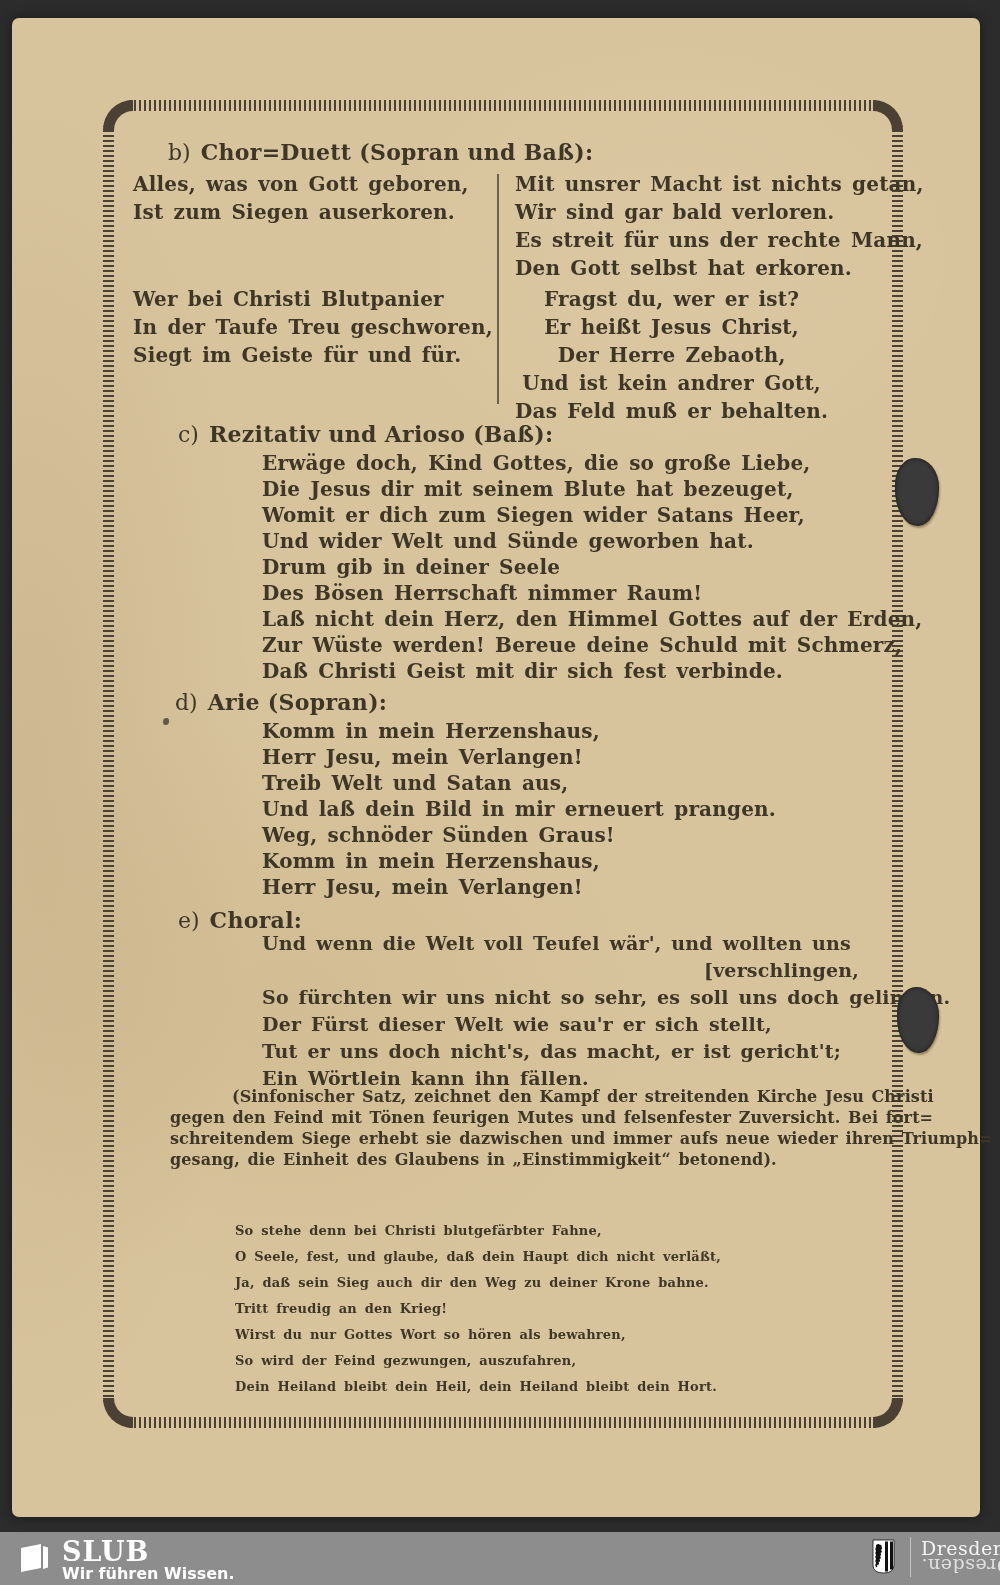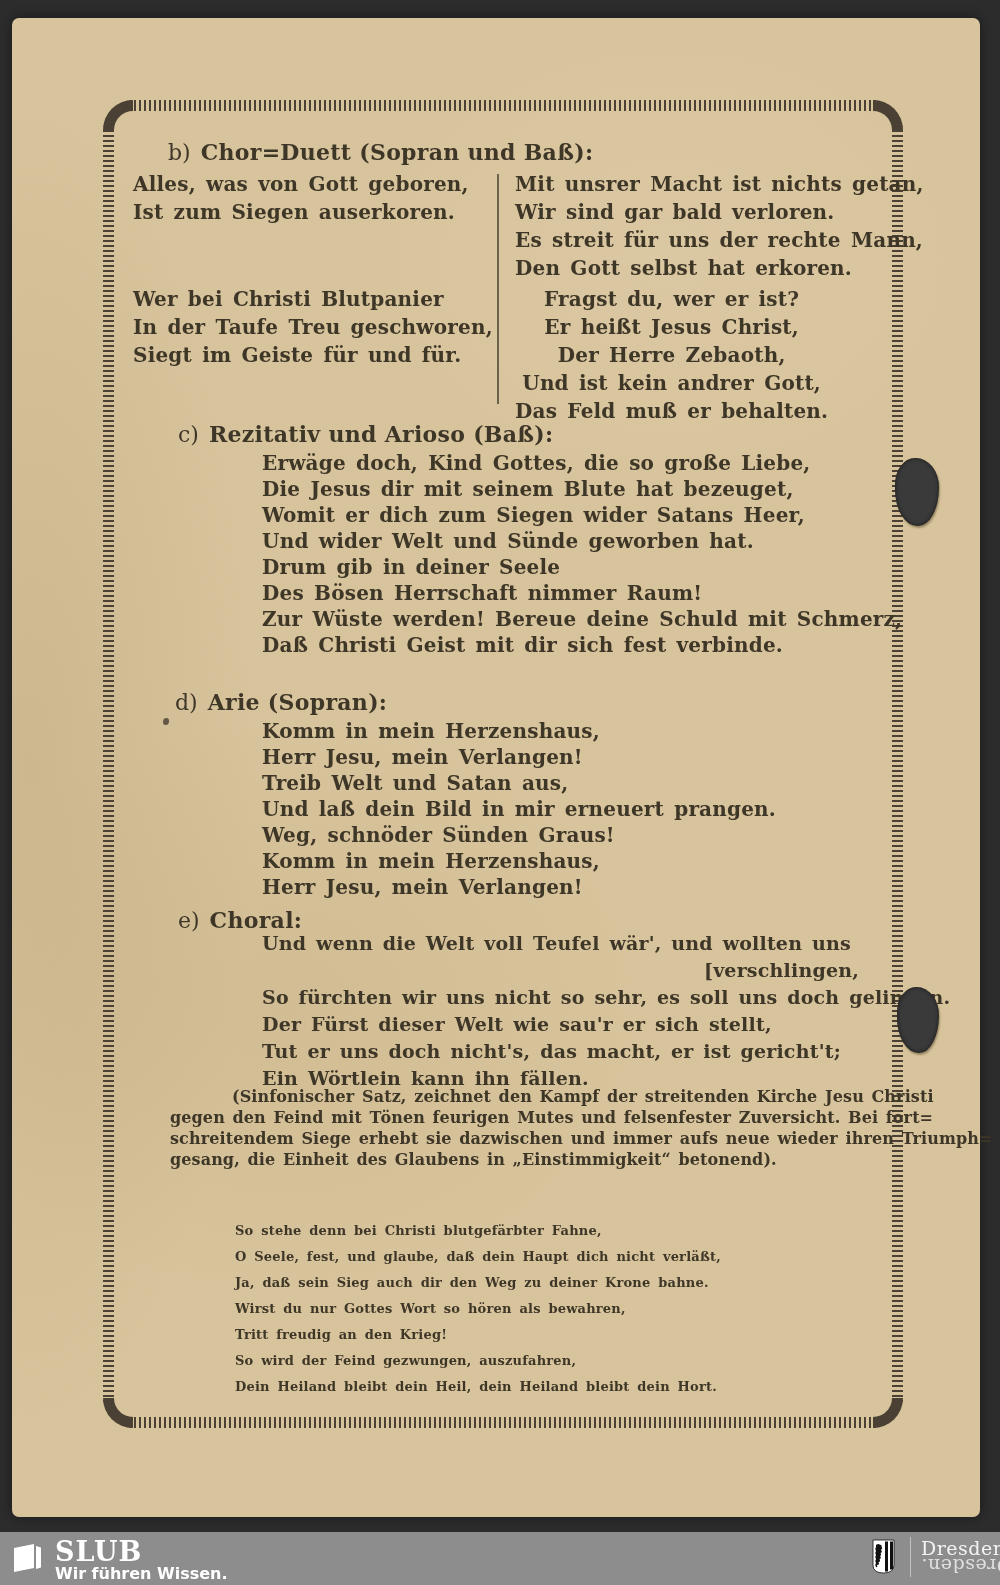--- a/index.html
+++ b/index.html
@@ -53,21 +53,21 @@
   .note{position:absolute;width:730px;}
   .note .line{font-size:16px;line-height:21px;letter-spacing:0.1px;word-spacing:2px;margin-left:32px;}
   .note .indent{padding-left:62px;}
   .ink-speck{position:absolute;width:6px;height:7px;border-radius:60% 40% 55% 45%;background:var(--ink);opacity:0.75;}
 
   
   .hole{position:absolute;background:#3a3a3a;border-radius:46% 54% 48% 52% / 40% 44% 58% 55%;box-shadow:inset 0 0 4px rgba(0,0,0,0.6), 1px 2px 2px rgba(90,75,45,0.5);}
 
   
   .footer{position:absolute;left:0;top:1532px;width:1000px;height:53px;background:var(--footer);}
-  .slub-block{position:absolute;left:13px;top:5px;display:flex;}
+  .slub-block{position:absolute;left:20px;top:5px;display:flex;}
   .slub-icon{width:30px;height:30px;margin-top:6px;}
   .slub-text{margin-left:12px;}
   .slub-name{font-family:"DejaVu Serif", serif;font-weight:700;font-size:27px;line-height:30px;color:#ffffff;letter-spacing:1px;}
   .slub-tagline{font-family:"DejaVu Sans", sans-serif;font-weight:700;font-size:16px;line-height:14px;color:#ffffff;}
   .dresden-block{position:absolute;left:872px;top:5px;display:flex;align-items:center;}
   .arms-icon{width:23px;height:36px;}
   .footer-sep{width:1px;height:40px;background:#c2c2c2;margin:0 10px 0 15px;}
   .dresden-text{display:flex;flex-direction:column;}
   .dresden-name{font-family:"DejaVu Serif", serif;font-size:19px;line-height:18px;color:#f4f4f4;letter-spacing:0.5px;}
   .dresden-mirror{transform:rotate(180deg);opacity:0.8;margin-top:0px;}
@@ -125,20 +125,21 @@
     <div class="sec-head" style="left:166px;top:403px;">
       <span class="sec-label">c)</span><span class="sec-title">Rezitativ und Arioso (Baß):</span>
     </div>
     <div class="verse" style="left:250px;top:432px;">
       <div class="line">Erwäge doch, Kind Gottes, die so große Liebe,</div>
       <div class="line">Die Jesus dir mit seinem Blute hat bezeuget,</div>
       <div class="line">Womit er dich zum Siegen wider Satans Heer,</div>
       <div class="line">Und wider Welt und Sünde geworben hat.</div>
       <div class="line">Drum gib in deiner Seele</div>
       <div class="line">Des Bösen Herrschaft nimmer Raum!</div>
+      <div class="line">Laß nicht dein Herz, den Himmel Gottes auf der Erden,</div>
       <div class="line">Zur Wüste werden! Bereue deine Schuld mit Schmerz,</div>
       <div class="line">Daß Christi Geist mit dir sich fest verbinde.</div>
     </div>
 
     <div class="sec-head" style="left:163px;top:671px;">
       <span class="sec-label">d)</span><span class="sec-title">Arie (Sopran):</span>
     </div>
     <div class="ink-speck" style="left:151px;top:700px;"></div>
     <div class="verse" style="left:250px;top:700px;">
       <div class="line">Komm in mein Herzenshaus,</div>
@@ -166,22 +167,22 @@
       <div class="line indent">(Sinfonischer Satz, zeichnet den Kampf der streitenden Kirche Jesu Christi</div>
       <div class="line">gegen den Feind mit Tönen feurigen Mutes und felsenfester Zuversicht. Bei fort=</div>
       <div class="line">schreitendem Siege erhebt sie dazwischen und immer aufs neue wieder ihren Triumph=</div>
       <div class="line">gesang, die Einheit des Glaubens in „Einstimmigkeit“ betonend).</div>
     </div>
 
     <div class="verse tight-f" style="left:223px;top:1200px;">
       <div class="line">So stehe denn bei Christi blutgefärbter Fahne,</div>
       <div class="line">O Seele, fest, und glaube, daß dein Haupt dich nicht verläßt,</div>
       <div class="line">Ja, daß sein Sieg auch dir den Weg zu deiner Krone bahne.</div>
+      <div class="line">Tritt freudig an den Krieg!</div>
       <div class="line">Wirst du nur Gottes Wort so hören als bewahren,</div>
-      <div class="line">Tritt freudig an den Krieg!</div>
       <div class="line">So wird der Feind gezwungen, auszufahren,</div>
       <div class="line">Dein Heiland bleibt dein Heil, dein Heiland bleibt dein Hort.</div>
     </div>
 
     <div class="hole" style="left:883px;top:440px;width:44px;height:68px;"></div>
     <div class="hole" style="left:885px;top:969px;width:42px;height:66px;"></div>
 
   </div>
 
   <div class="footer">

